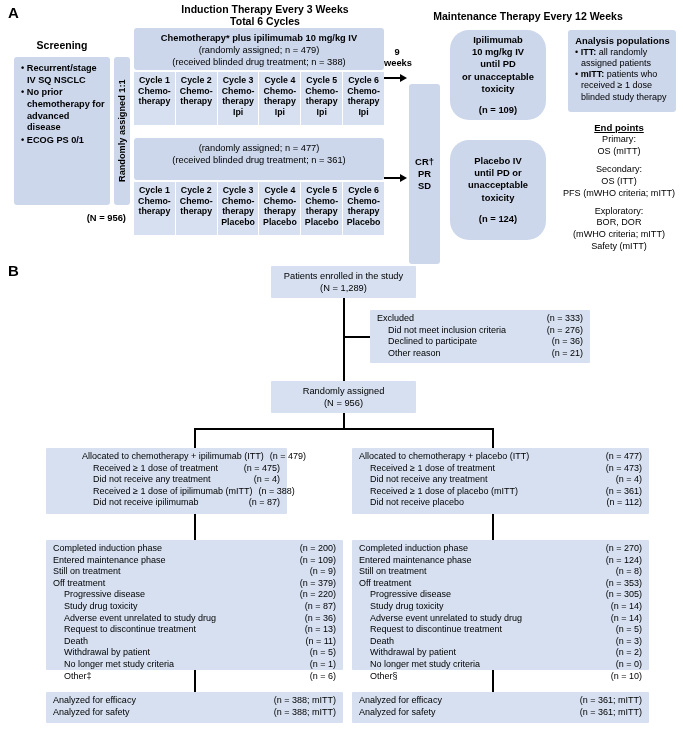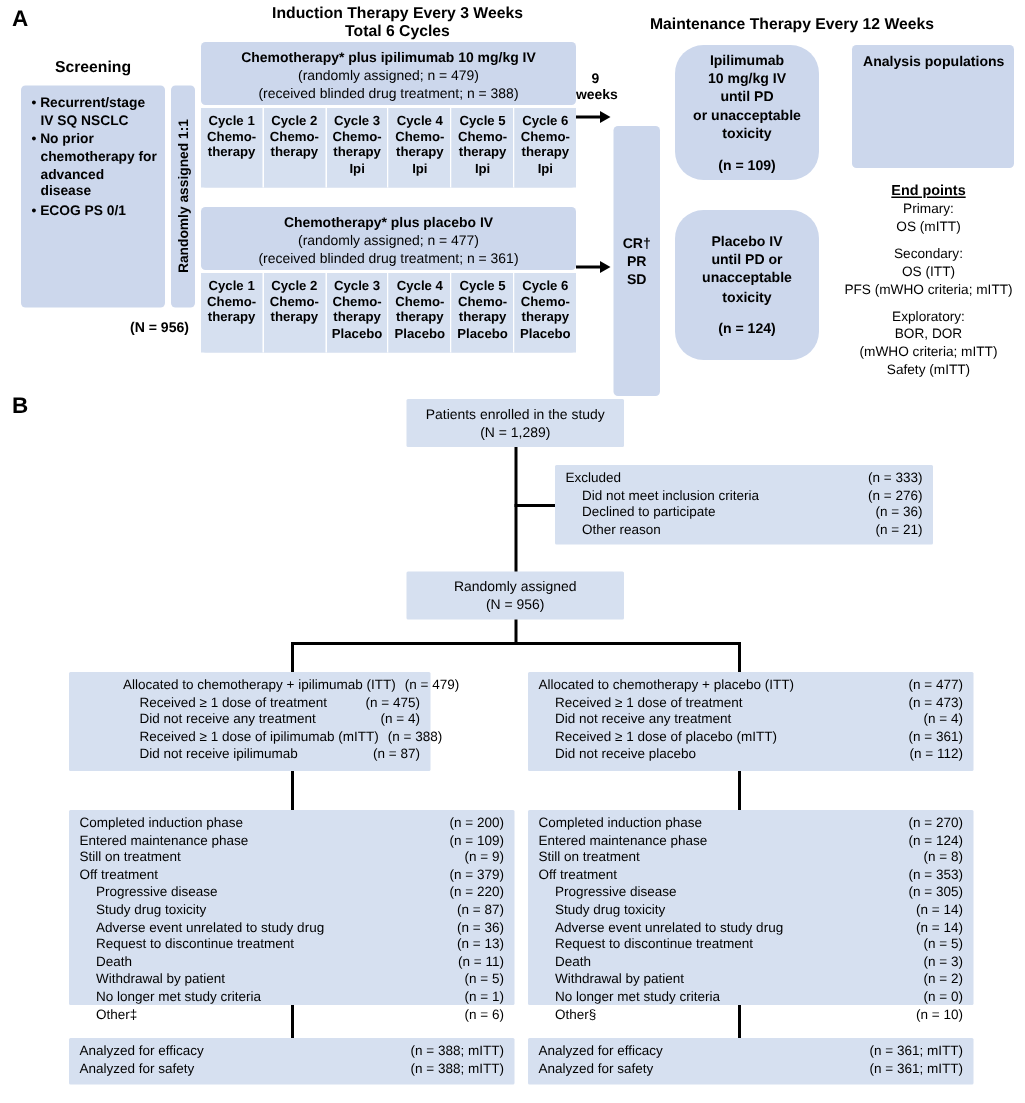--- a/index.html
+++ b/index.html
@@ -163,21 +163,20 @@
   </div>
   <div class="cycle">
     <div>Cycle 6</div>
     <div>Chemo-</div>
     <div>therapy</div>
     <div>Ipi</div>
   </div>
 </div>
 
 <div class="abs box arm-head" style="left:134px;top:138px;width:250px;height:42px;">
-  <div class="t">Chemotherapy* plus placebo IV</div>
   <div>(randomly assigned; n = 477)</div>
   <div>(received blinded drug treatment; n = 361)</div>
 </div>
 <div class="abs cycles box" style="left:134px;top:182px;width:250px;height:53px;background:#d6e0f0;">
   <div class="cycle">
     <div>Cycle 1</div>
     <div>Chemo-</div>
     <div>therapy</div>
     <div></div>
   </div>
@@ -239,20 +238,24 @@
 <div class="abs box maint-box" style="left:450px;top:140px;width:96px;height:100px;">
   <div style="white-space:pre-line;">Placebo IV
 until PD or
 unacceptable
 toxicity</div>
   <div class="nval">(n = 124)</div>
 </div>
 
 <div class="abs box" id="analysis-box" style="left:568px;top:30px;width:108px;height:82px;">
   <div class="ttl">Analysis populations</div>
+  <ul>
+    <li><span class="b">ITT:</span><span> all randomly assigned patients</span></li>
+    <li><span class="b">mITT:</span><span> patients who received ≥ 1 dose blinded study therapy</span></li>
+  </ul>
 </div>
 
 <div class="abs" id="endpoints" style="left:556px;top:122px;width:126px;">
   <div class="ep-title">End points</div>
   <div class="ep-cat">Primary:</div>
   <div>OS (mITT)</div>
   <div class="sp"></div>
   <div class="ep-cat">Secondary:</div>
   <div>OS (ITT)</div>
   <div>PFS (mWHO criteria; mITT)</div>
@@ -266,21 +269,21 @@
 <div class="abs panel-letter" style="left:8px;top:262px;">B</div>
 
 <div class="abs bbox btitle" style="left:271px;top:266px;width:145px;height:32px;">
   <div>Patients enrolled in the study</div>
   <div>(N = 1,289)</div>
 </div>
 
 <div class="bline" style="left:343px;top:298px;width:1.6px;height:94px;"></div>
 <div class="bline" style="left:343px;top:336px;width:27px;height:1.6px;"></div>
 
-<div class="abs bbox rows" style="left:370px;top:310px;width:252px;height:53px;">
+<div class="abs bbox rows" style="left:370px;top:310px;width:220px;height:53px;">
   <div class="row">
       <span class="lbl">Excluded</span>
       <span class="val">(n = 333)</span>
     </div>
   <div class="row">
       <span class="lbl ind1">Did not meet inclusion criteria</span>
       <span class="val">(n = 276)</span>
     </div>
   <div class="row">
       <span class="lbl ind1">Declined to participate</span>

